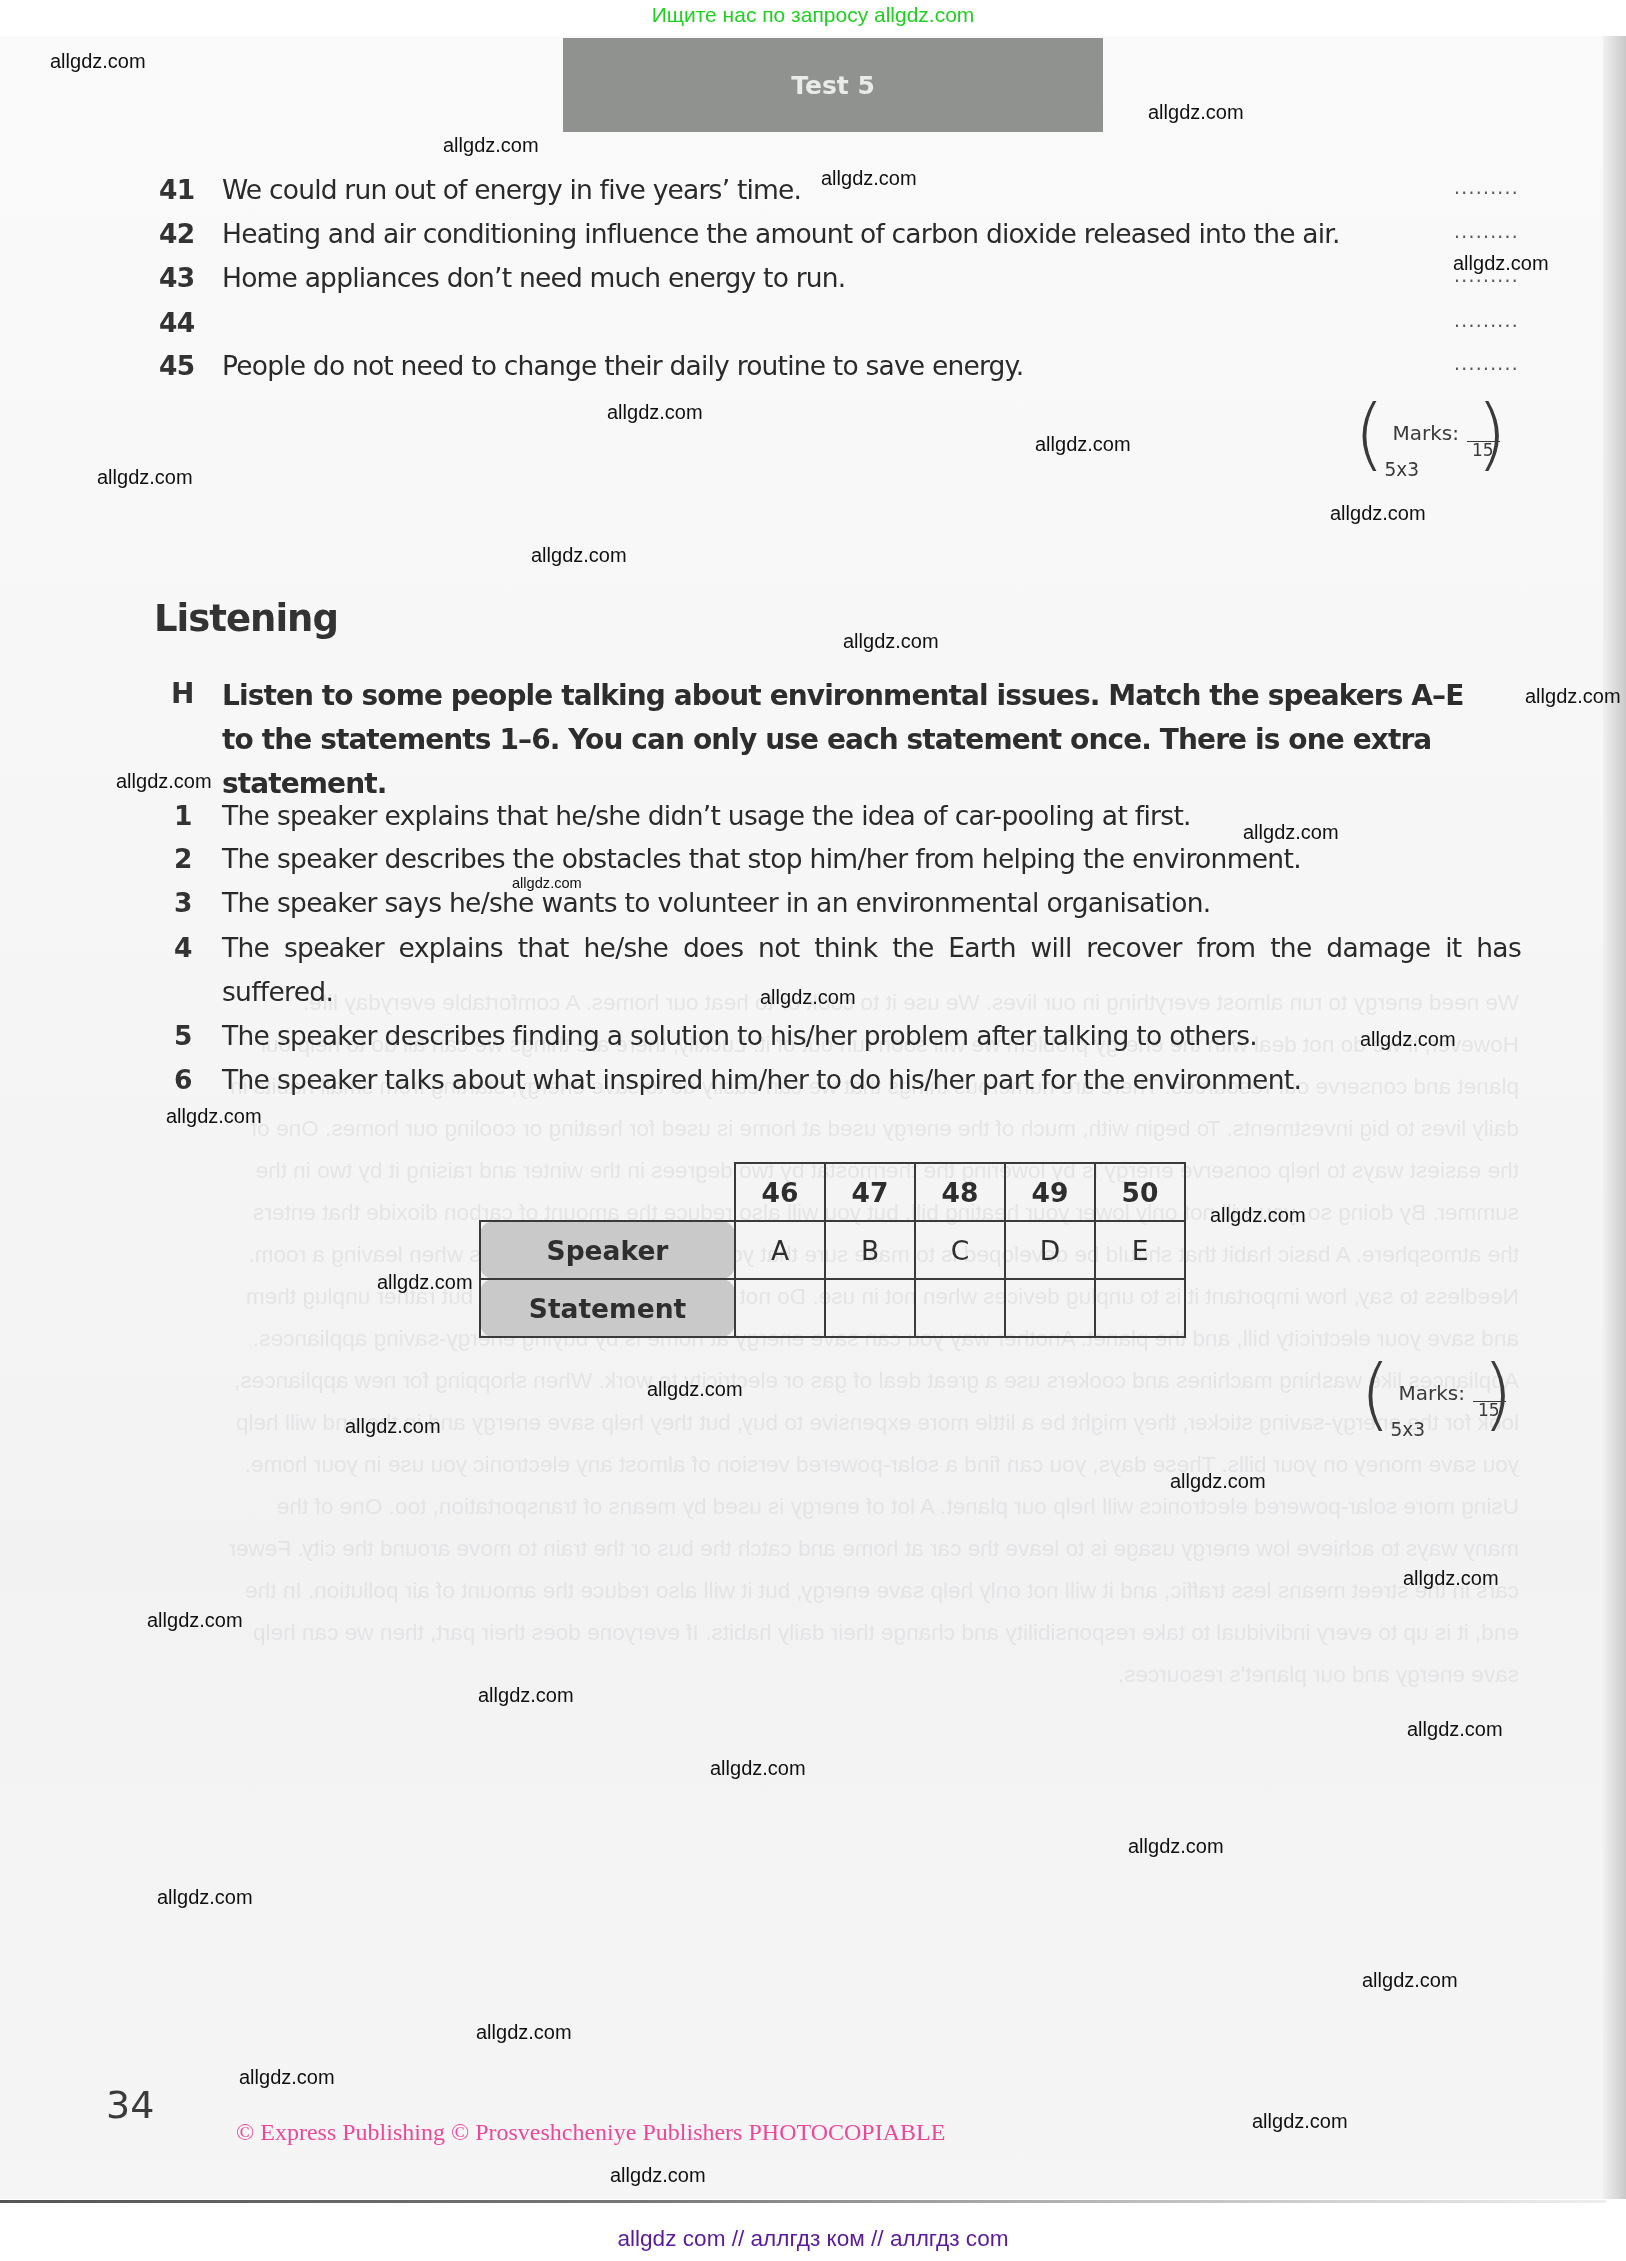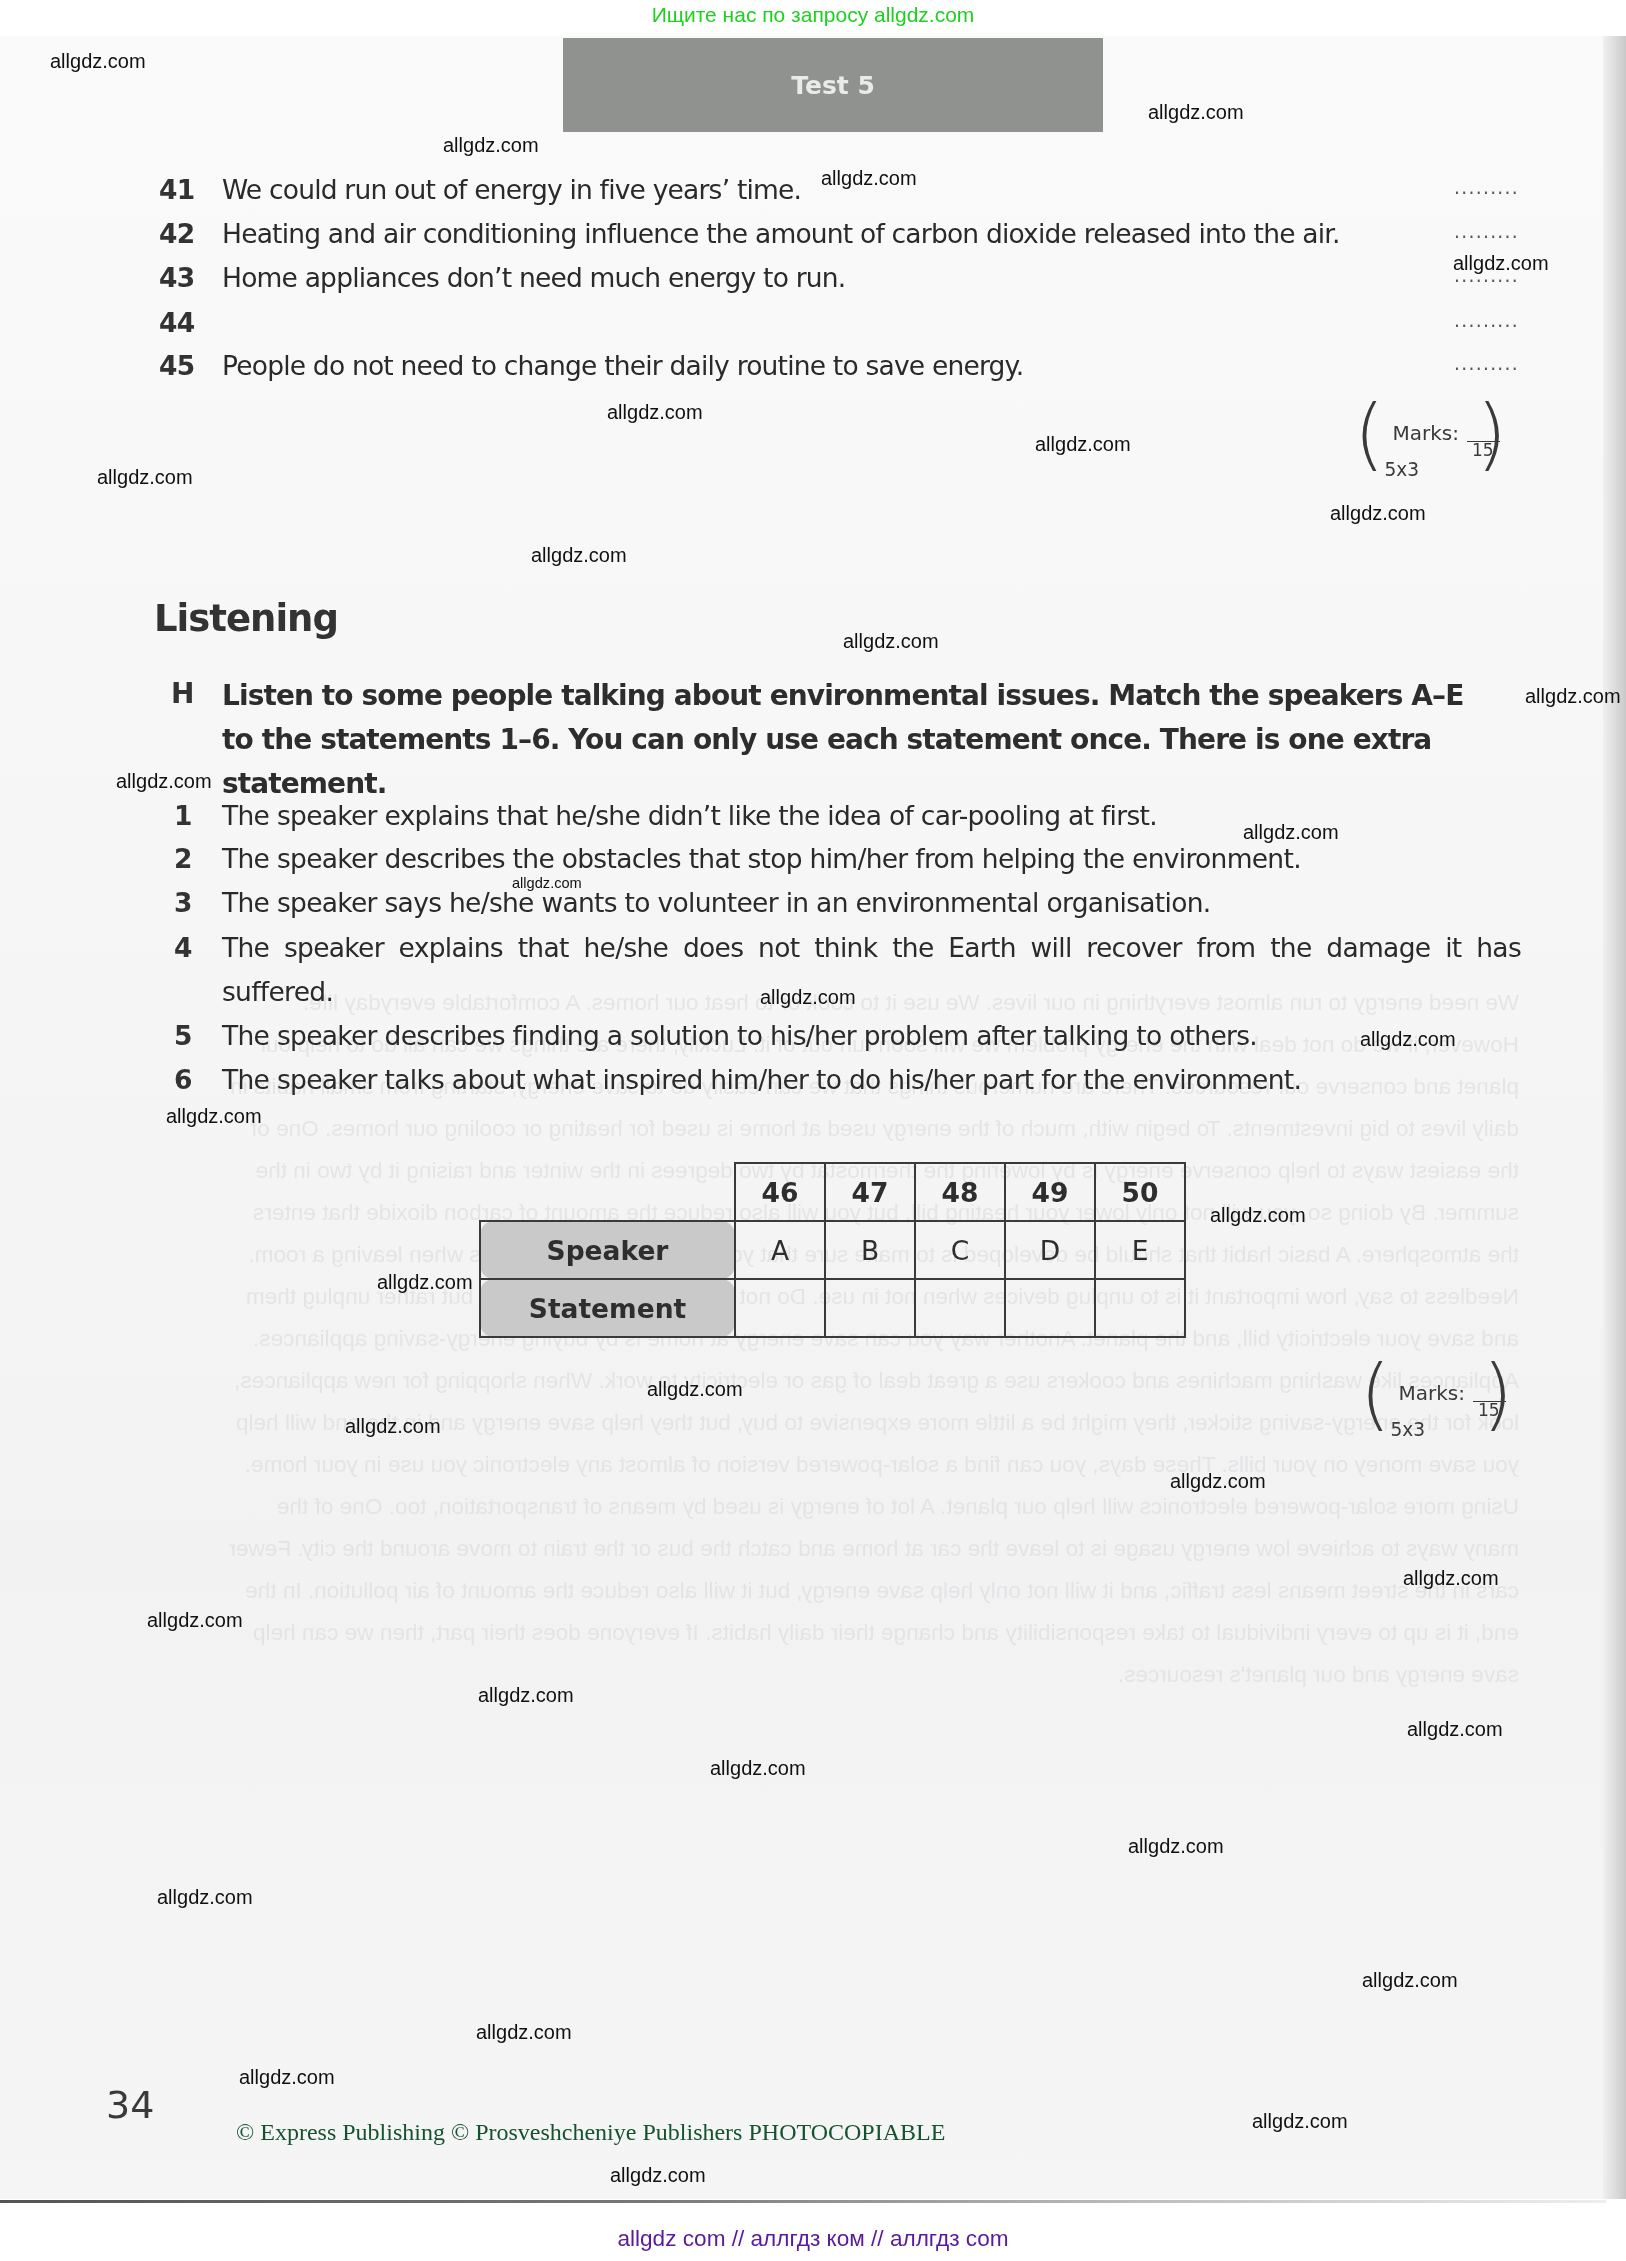--- a/index.html
+++ b/index.html
@@ -63,21 +63,21 @@
   table.match td {
     border:2px solid #3a3a3a; text-align:center; height:54px;
   }
   table.match td.num, table.match td.cell { width:86px; }
   table.match td.hdr { width:251px; background:#c9c9c9; font-weight:bold;border-radius:14px; }
   table.match td.empty { border:none; background:transparent; }
   table.match td.num { font-weight:bold; }
 
   .watermark { position:absolute; font-family:"Liberation Sans", sans-serif; font-size:20px; color:#111; }
   .page-number { position:absolute; left:106px; top:2083px; font-size:38px; color:#3a3a3a; }
-  .footer-copy { position:absolute; left:236px; top:2119px; font-family:"Liberation Serif", serif; font-size:24px; color:#14532d;text-align:right; }
+  .footer-copy { position:absolute; left:236px; top:2119px; font-family:"Liberation Serif", serif; font-size:24px; color:#ec4899;text-align:right; }
   .bottom-banner { position:absolute; left:0; top:2226px; width:1626px; text-align:center; font-family:"Liberation Sans", sans-serif; font-size:22.6px; color:#5a1a9a; }
 
   .bleed { position:absolute; left:219px; top:982px; width:1300px; height:1075px; color:#d8d8db; font-family:"Liberation Sans", sans-serif; font-size:22.6px; line-height:42px; transform:scaleX(-1); opacity:0.55; overflow:hidden; }
 </style>
 </head>
 <body>
 
 <div class="top-banner">Ищите нас по запросу allgdz.com</div>
 
 <div class="page"></div>
@@ -122,21 +122,21 @@
   <span class="mult">5x3</span>
   <span class="paren rp">)</span>
 </div>
 
 <div class="section-title">Listening</div>
 <div class="instr-letter">H</div>
 <div class="instr">Listen to some people talking about environmental issues. Match the speakers A–E to the statements 1–6. You can only use each statement once. There is one extra statement.</div>
 
 <div class="stmt" style="top:794px">
   <span class="stmt-num">1</span>
-  <span class="stmt-text">The speaker explains that he/she didn’t like the idea of car-pooling at first.</span>
+  <span class="stmt-text">The speaker explains that he/she didn’t usage the idea of car-pooling at first.</span>
 </div>
 <div class="stmt" style="top:837px">
   <span class="stmt-num">2</span>
   <span class="stmt-text">The speaker describes the obstacles that stop him/her from helping the environment.</span>
 </div>
 <div class="stmt" style="top:881px">
   <span class="stmt-num">3</span>
   <span class="stmt-text">The speaker says he/she wants to volunteer in an environmental organisation.</span>
 </div>
 <div class="stmt" style="top:926px">

